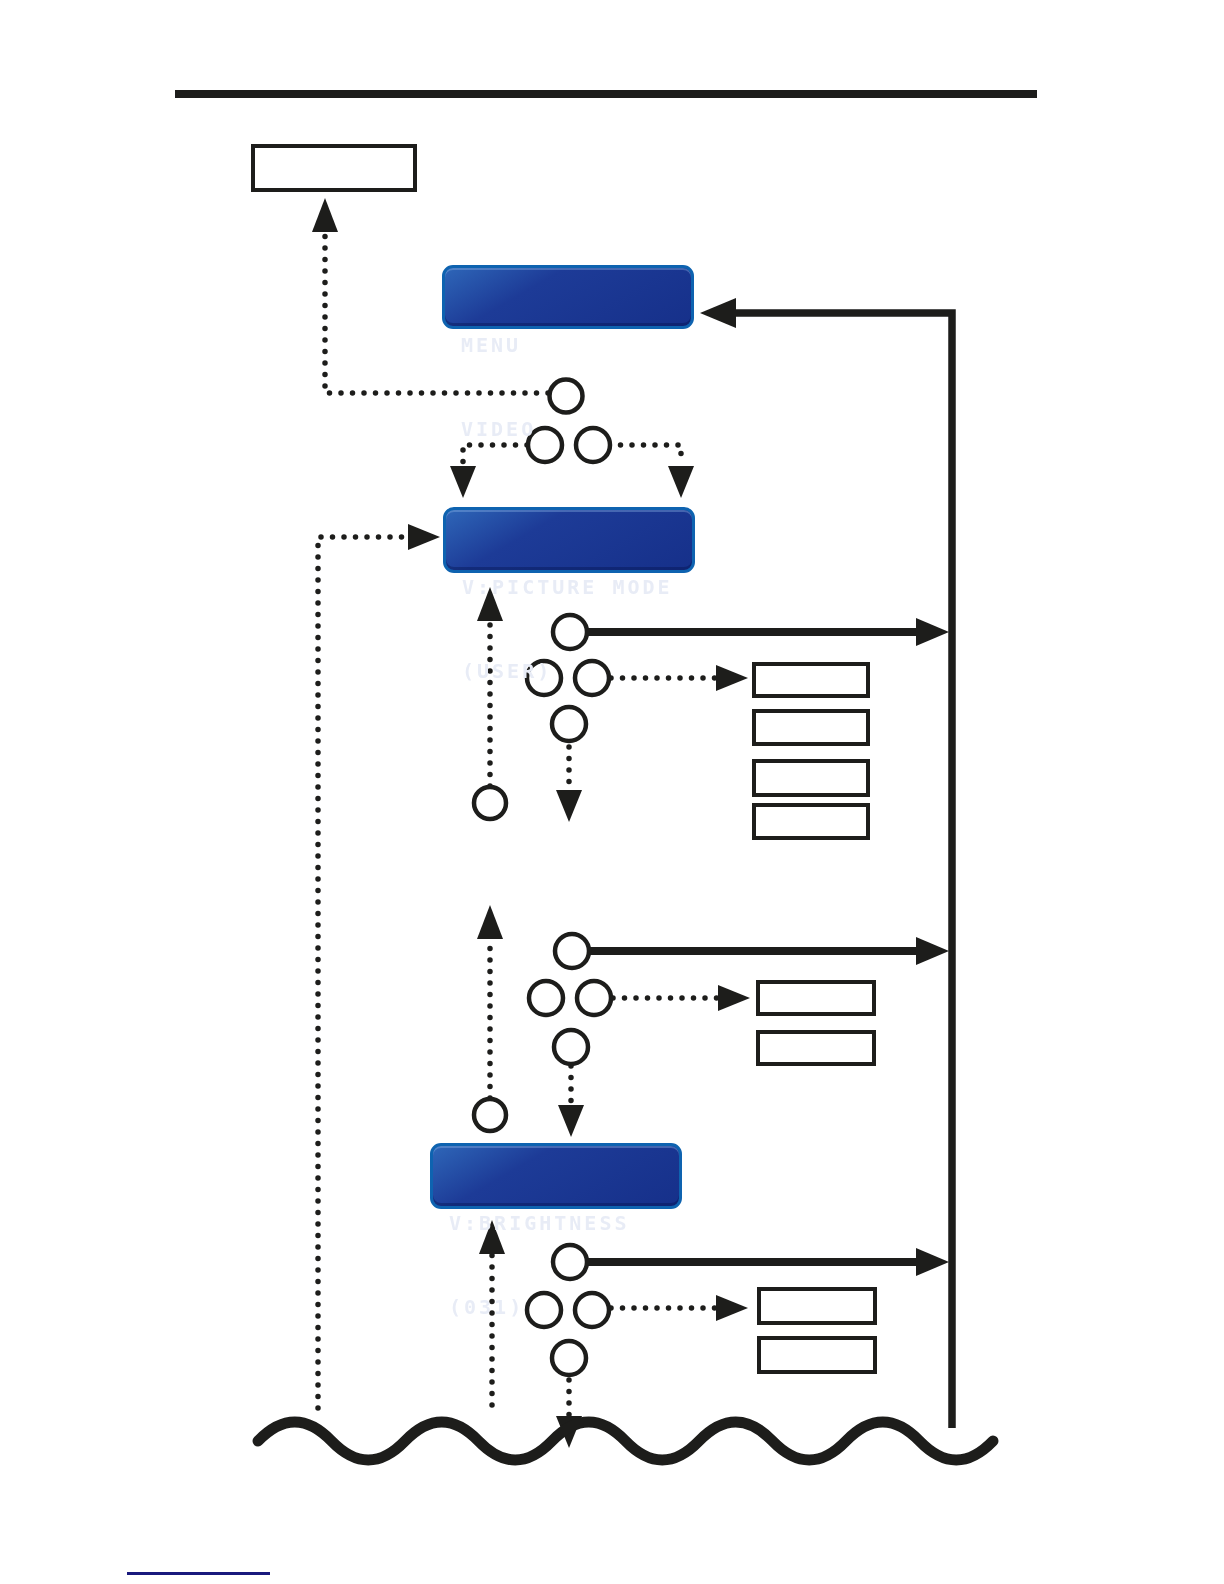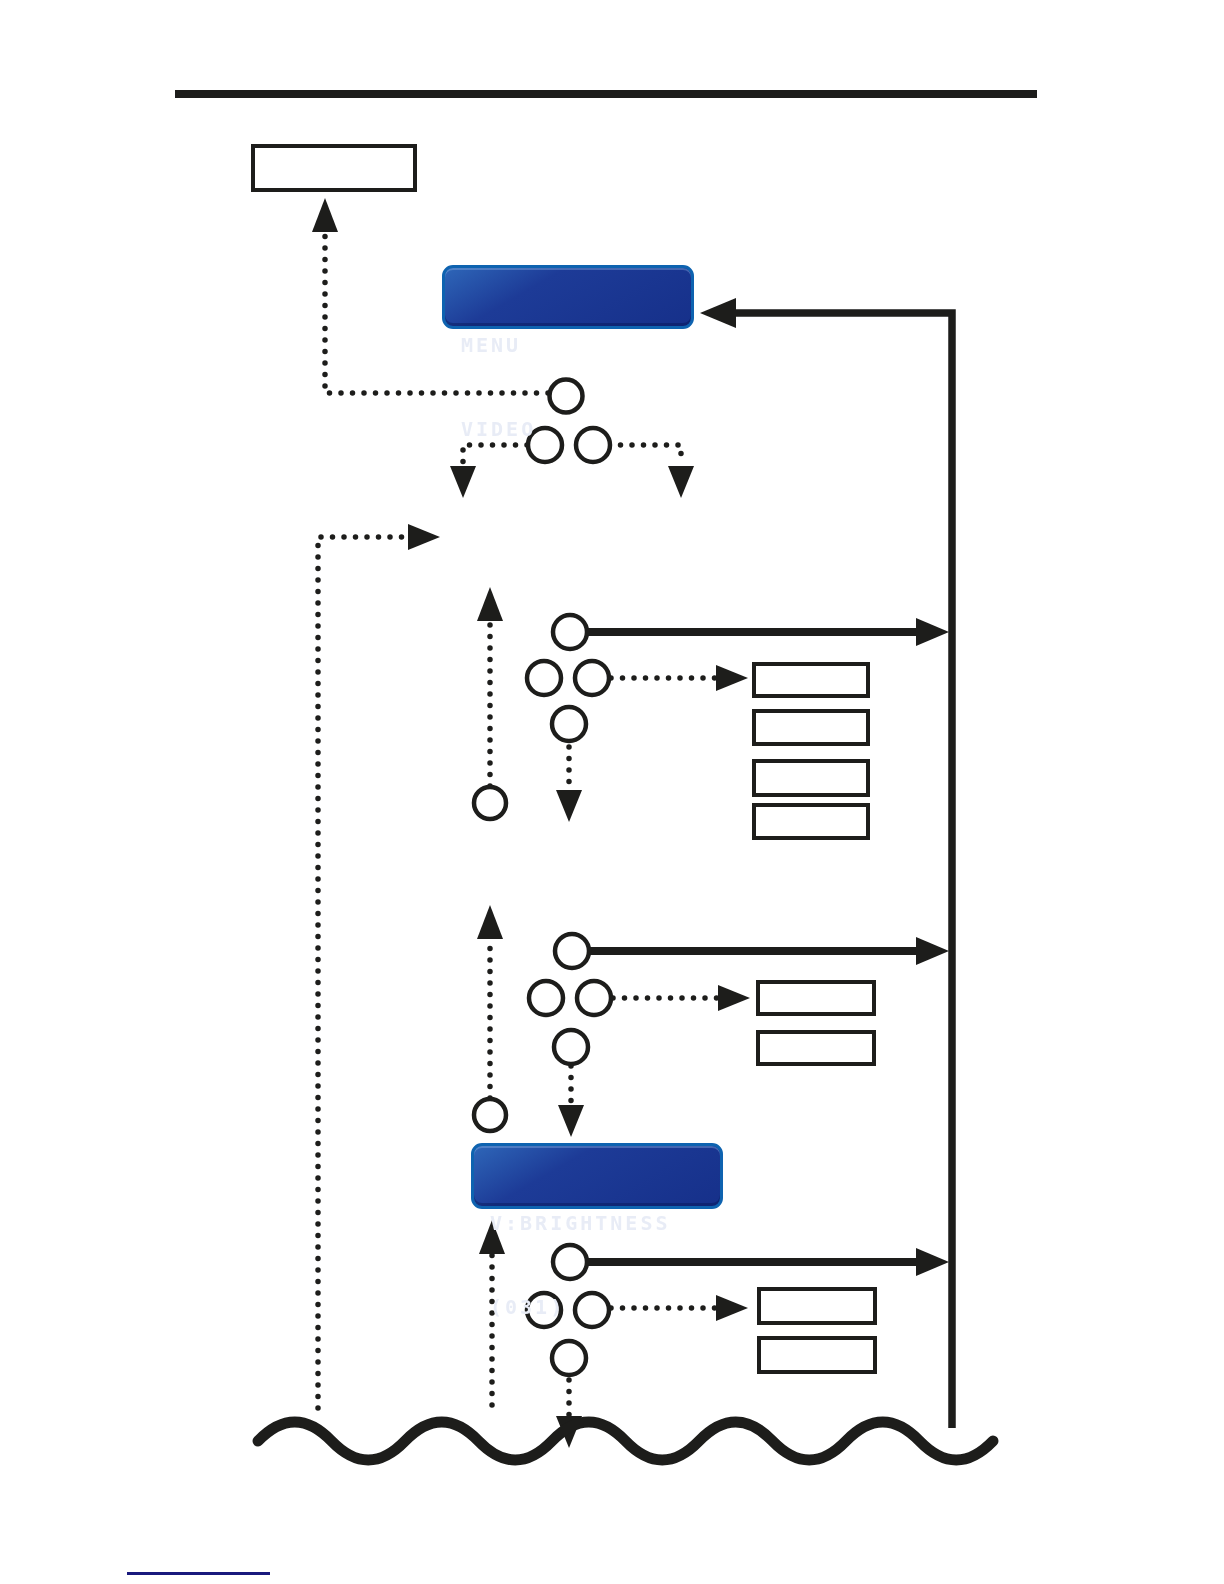--- a/index.html
+++ b/index.html
@@ -112,23 +112,27 @@
     <path d="M258 1441 Q294.75 1403 331.5 1441 T405 1441 T478.5 1441 T552 1441 T625.5 1441 T699 1441 T772.5 1441 T846 1441 T919.5 1441 T993 1441" stroke="#1d1d1b" stroke-width="11" fill="none" stroke-linecap="round"></path>
   </svg>
 
   <div class="placeholder" style="left:251px;top:144px;width:166px;height:48px"></div>
 
   <div class="lcd" style="left:442px;top:265px;height:64px">
     <div class="l">MENU</div>
     <div class="l">VIDEO</div>
   </div>
 
+  <div class="lcd" style="left:443px;top:507px">
+    <div class="l">V:PICTURE MODE</div>
+    <div class="l">(USER)</div>
+  </div>
 
 
-  <div class="lcd" style="left:471px;top:1143px">
+  <div class="lcd" style="left:430px;top:1143px">
     <div class="l">V:BRIGHTNESS</div>
     <div class="l">(031)</div>
   </div>
 
   <div class="placeholder" style="left:752px;top:662px;width:118px;height:36px"></div>
   <div class="placeholder" style="left:752px;top:709px;width:118px;height:37px"></div>
   <div class="placeholder" style="left:752px;top:759px;width:118px;height:38px"></div>
   <div class="placeholder" style="left:752px;top:803px;width:118px;height:37px"></div>
 
   <div class="placeholder" style="left:756px;top:980px;width:120px;height:36px"></div>

